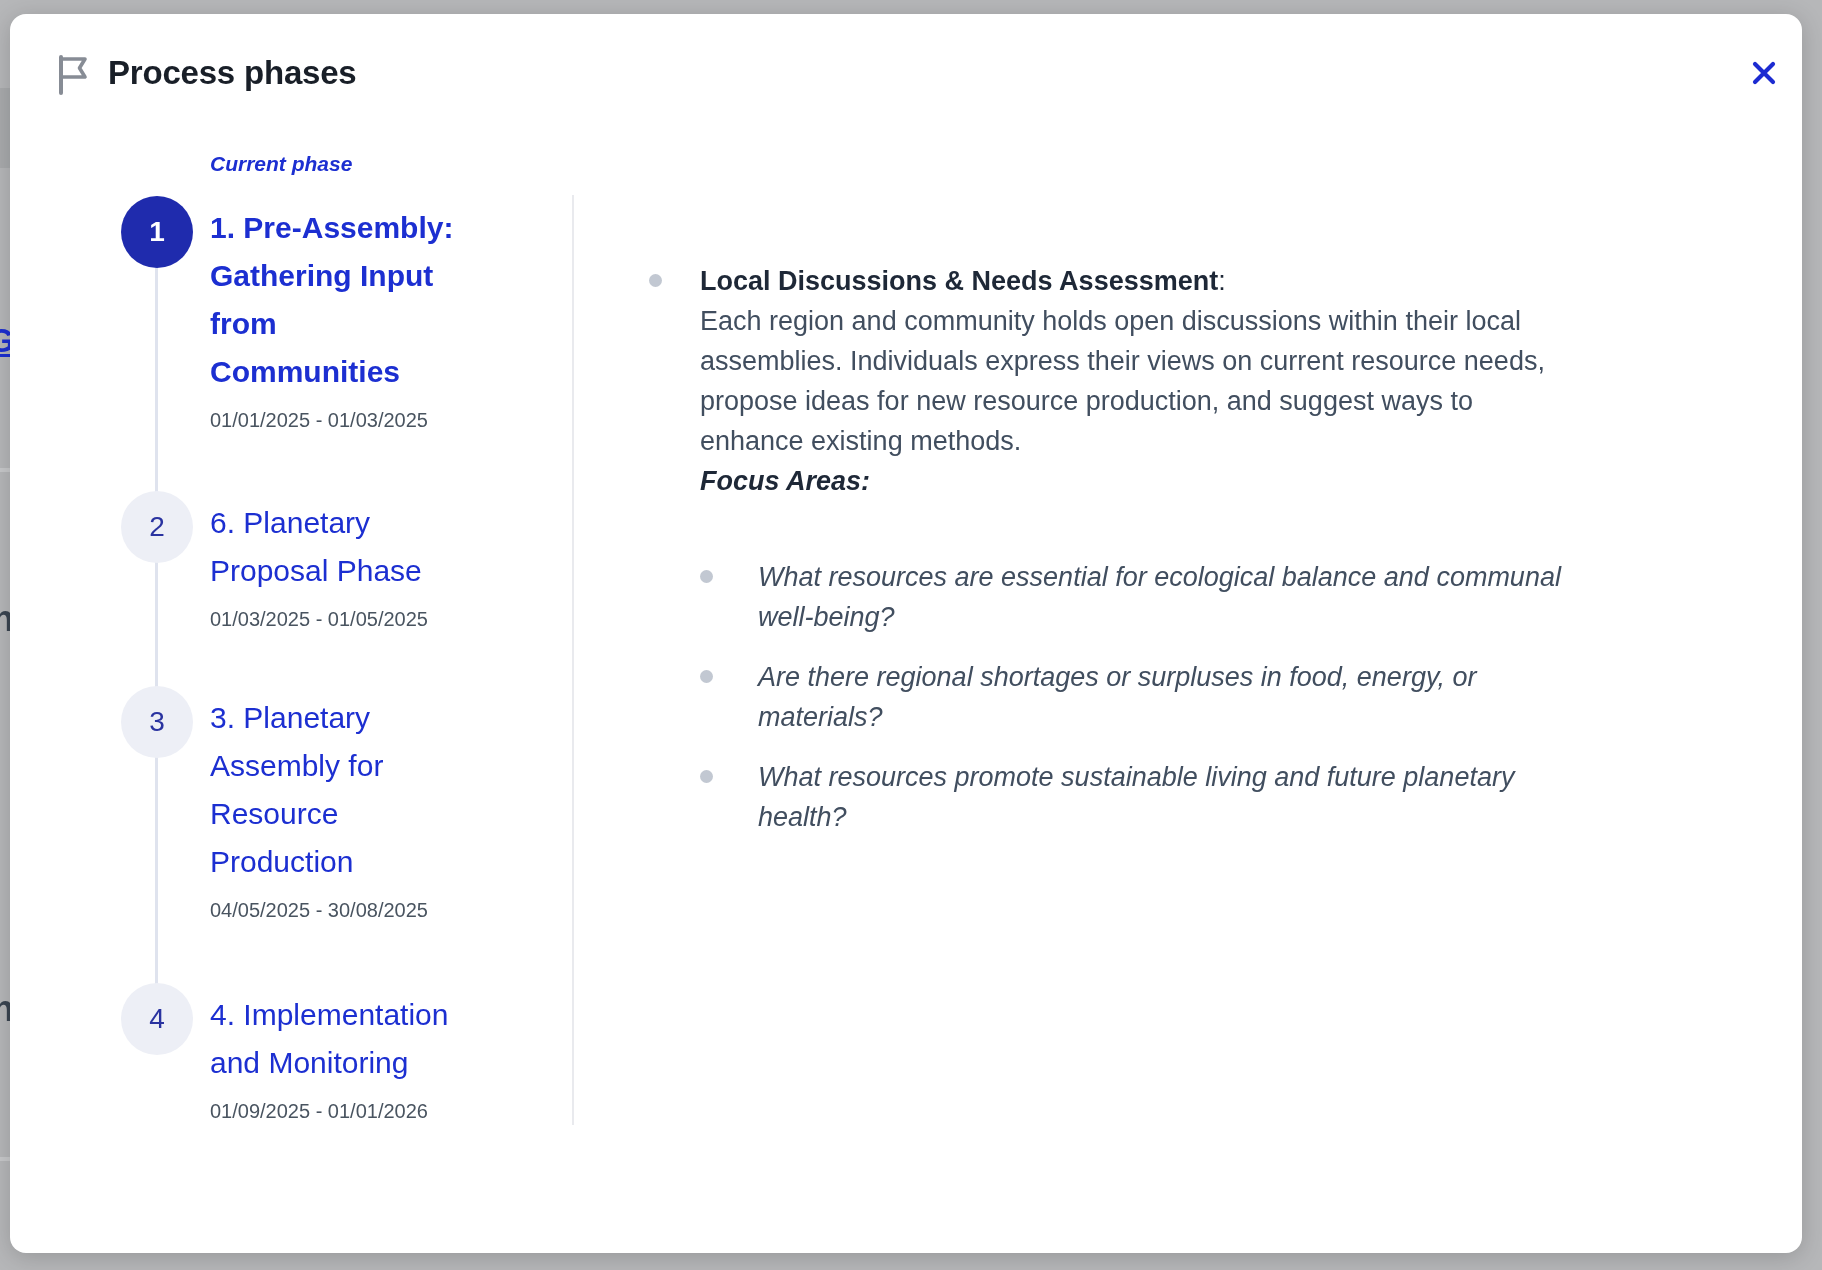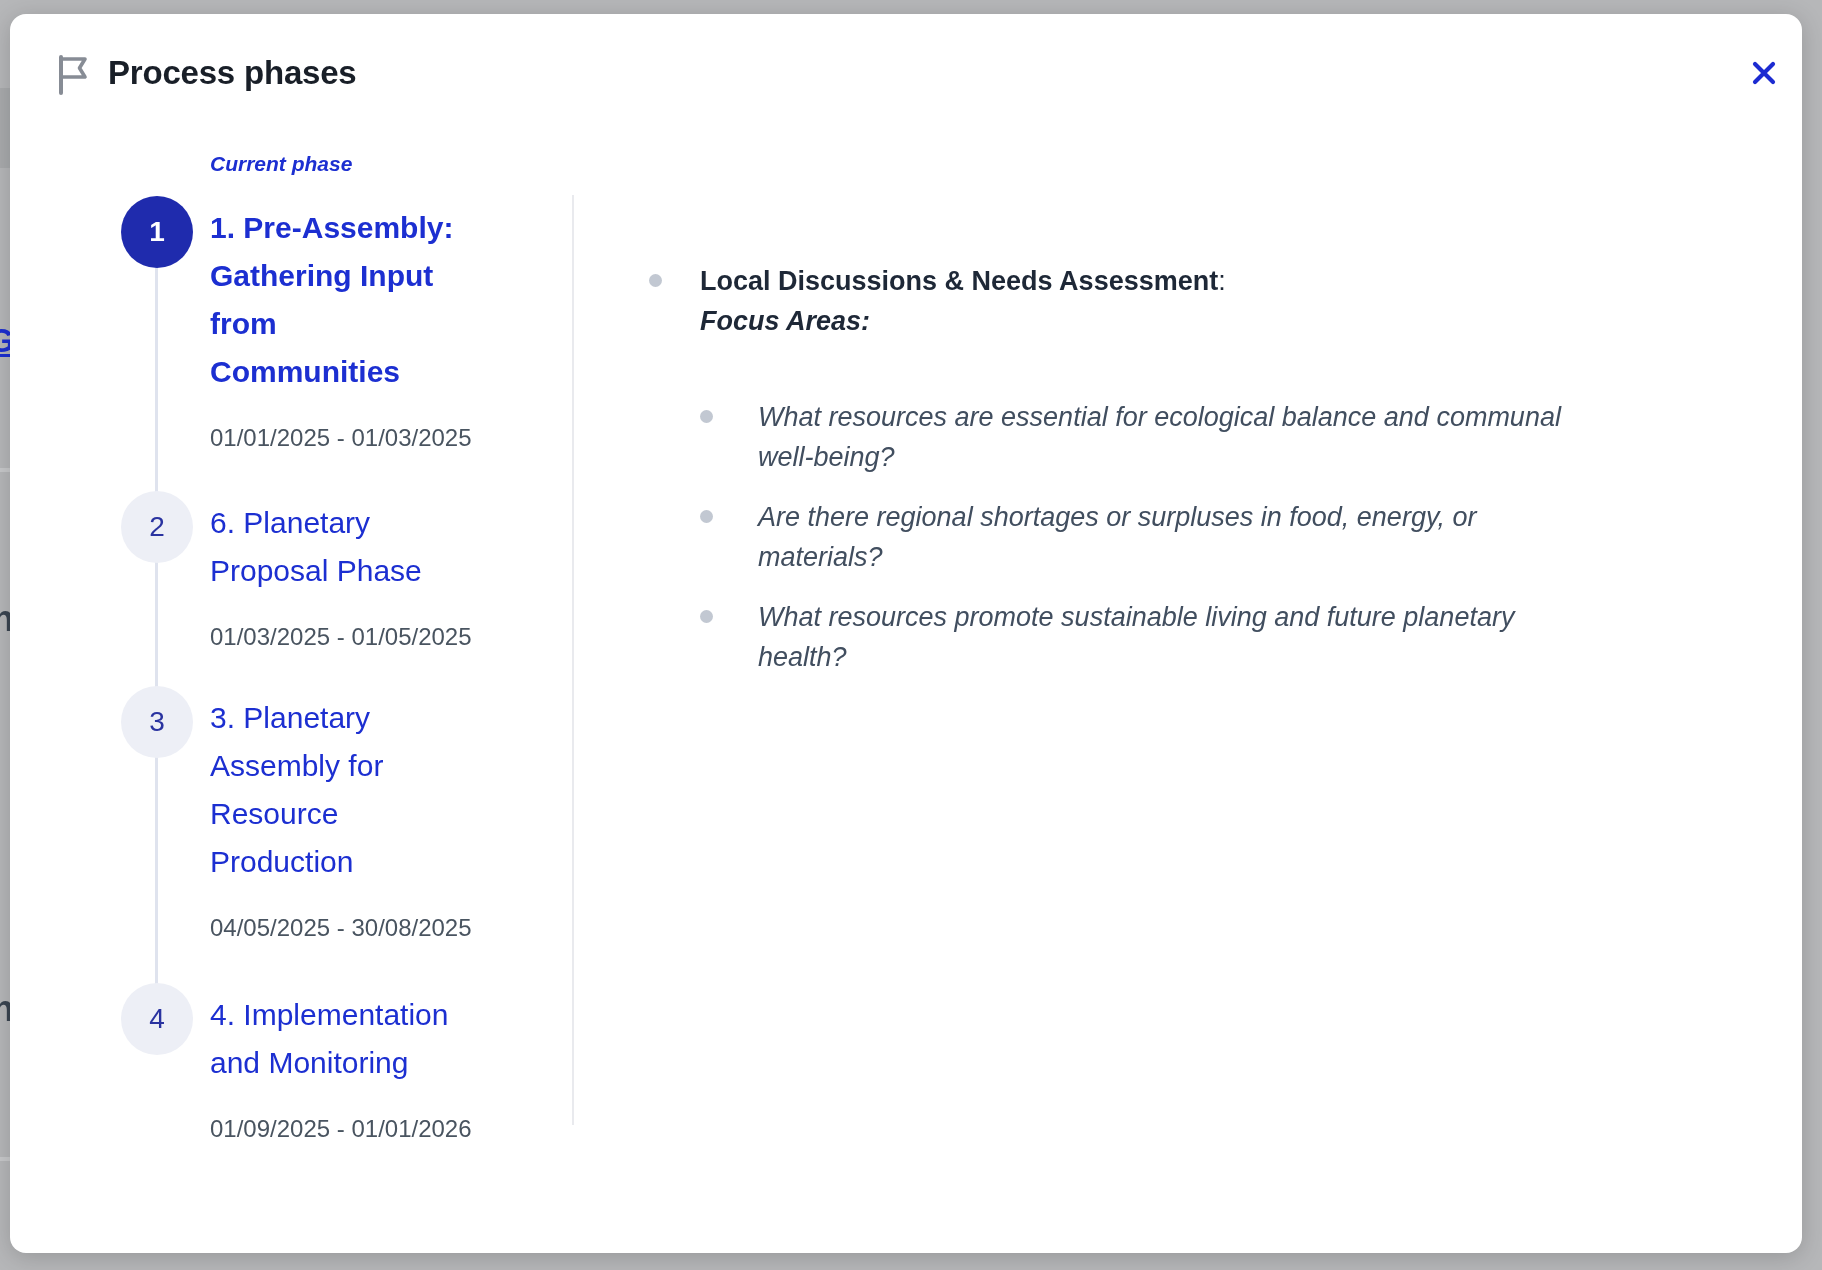--- a/index.html
+++ b/index.html
@@ -43,21 +43,21 @@
   .phase-1 { top:136px; } .phase-2 { top:485px; } .phase-3 { top:680px; } .phase-4 { top:977px; }
   .bubble { position:absolute; left:0; width:72px; height:72px; border-radius:50%;
     display:flex; align-items:center; justify-content:center; font-size:28px; }
   .phase-1 .bubble { top:46px; background:#1f2bad; color:#ffffff; font-weight:bold; }
   .phase-2 .bubble, .phase-3 .bubble, .phase-4 .bubble { top:-8px; background:#edeff6; color:#2a33a0; }
   .current-label { font-size:21px; font-style:italic; font-weight:bold; color:#1c2fd1;
     line-height:28px; margin-bottom:26px; }
   .phase-title { font-size:30px; color:#1c2fd1; line-height:48px; white-space:pre-line;
     text-decoration:none; display:block; cursor:pointer; }
   .phase-1 .phase-title { font-weight:bold; }
-  .phase-dates { margin-top:27px; font-size:24px; line-height:30px; color:#495460; }
+  .phase-dates { margin-top:9px; font-size:20px; line-height:30px; color:#495460; }
 
   
   .divider { position:absolute; left:562px; top:181px; width:2px; height:930px; background:#e9eaee; }
 
   
   .content { position:absolute; left:690px; top:247px; width:1060px;
     font-size:27px; line-height:40px; color:#414e5f; }
   .main-item { position:relative; list-style:none; }
   .main-item::before { content:""; position:absolute; left:-51px; top:13px;
     width:13px; height:13px; border-radius:50%; background:#c2c8d2; }
@@ -136,20 +136,24 @@
 and Monitoring</a>
       <div class="phase-dates">01/09/2025 - 01/01/2026</div>
     </div>
   </div>
 
   <div class="divider"></div>
 
   <ul class="content">
     <li class="main-item">
       <div class="item-heading"><b>Local Discussions &amp; Needs Assessment</b><span>:</span></div>
+      <div class="item-body">Each region and community holds open discussions within their local
+assemblies. Individuals express their views on current resource needs,
+propose ideas for new resource production, and suggest ways to
+enhance existing methods.</div>
       <div class="item-subheading">Focus Areas:</div>
       <ul class="questions">
         <li class="question">
           <div class="question-text">What resources are essential for ecological balance and communal
 well-being?</div>
         </li>
         <li class="question">
           <div class="question-text">Are there regional shortages or surpluses in food, energy, or
 materials?</div>
         </li>

